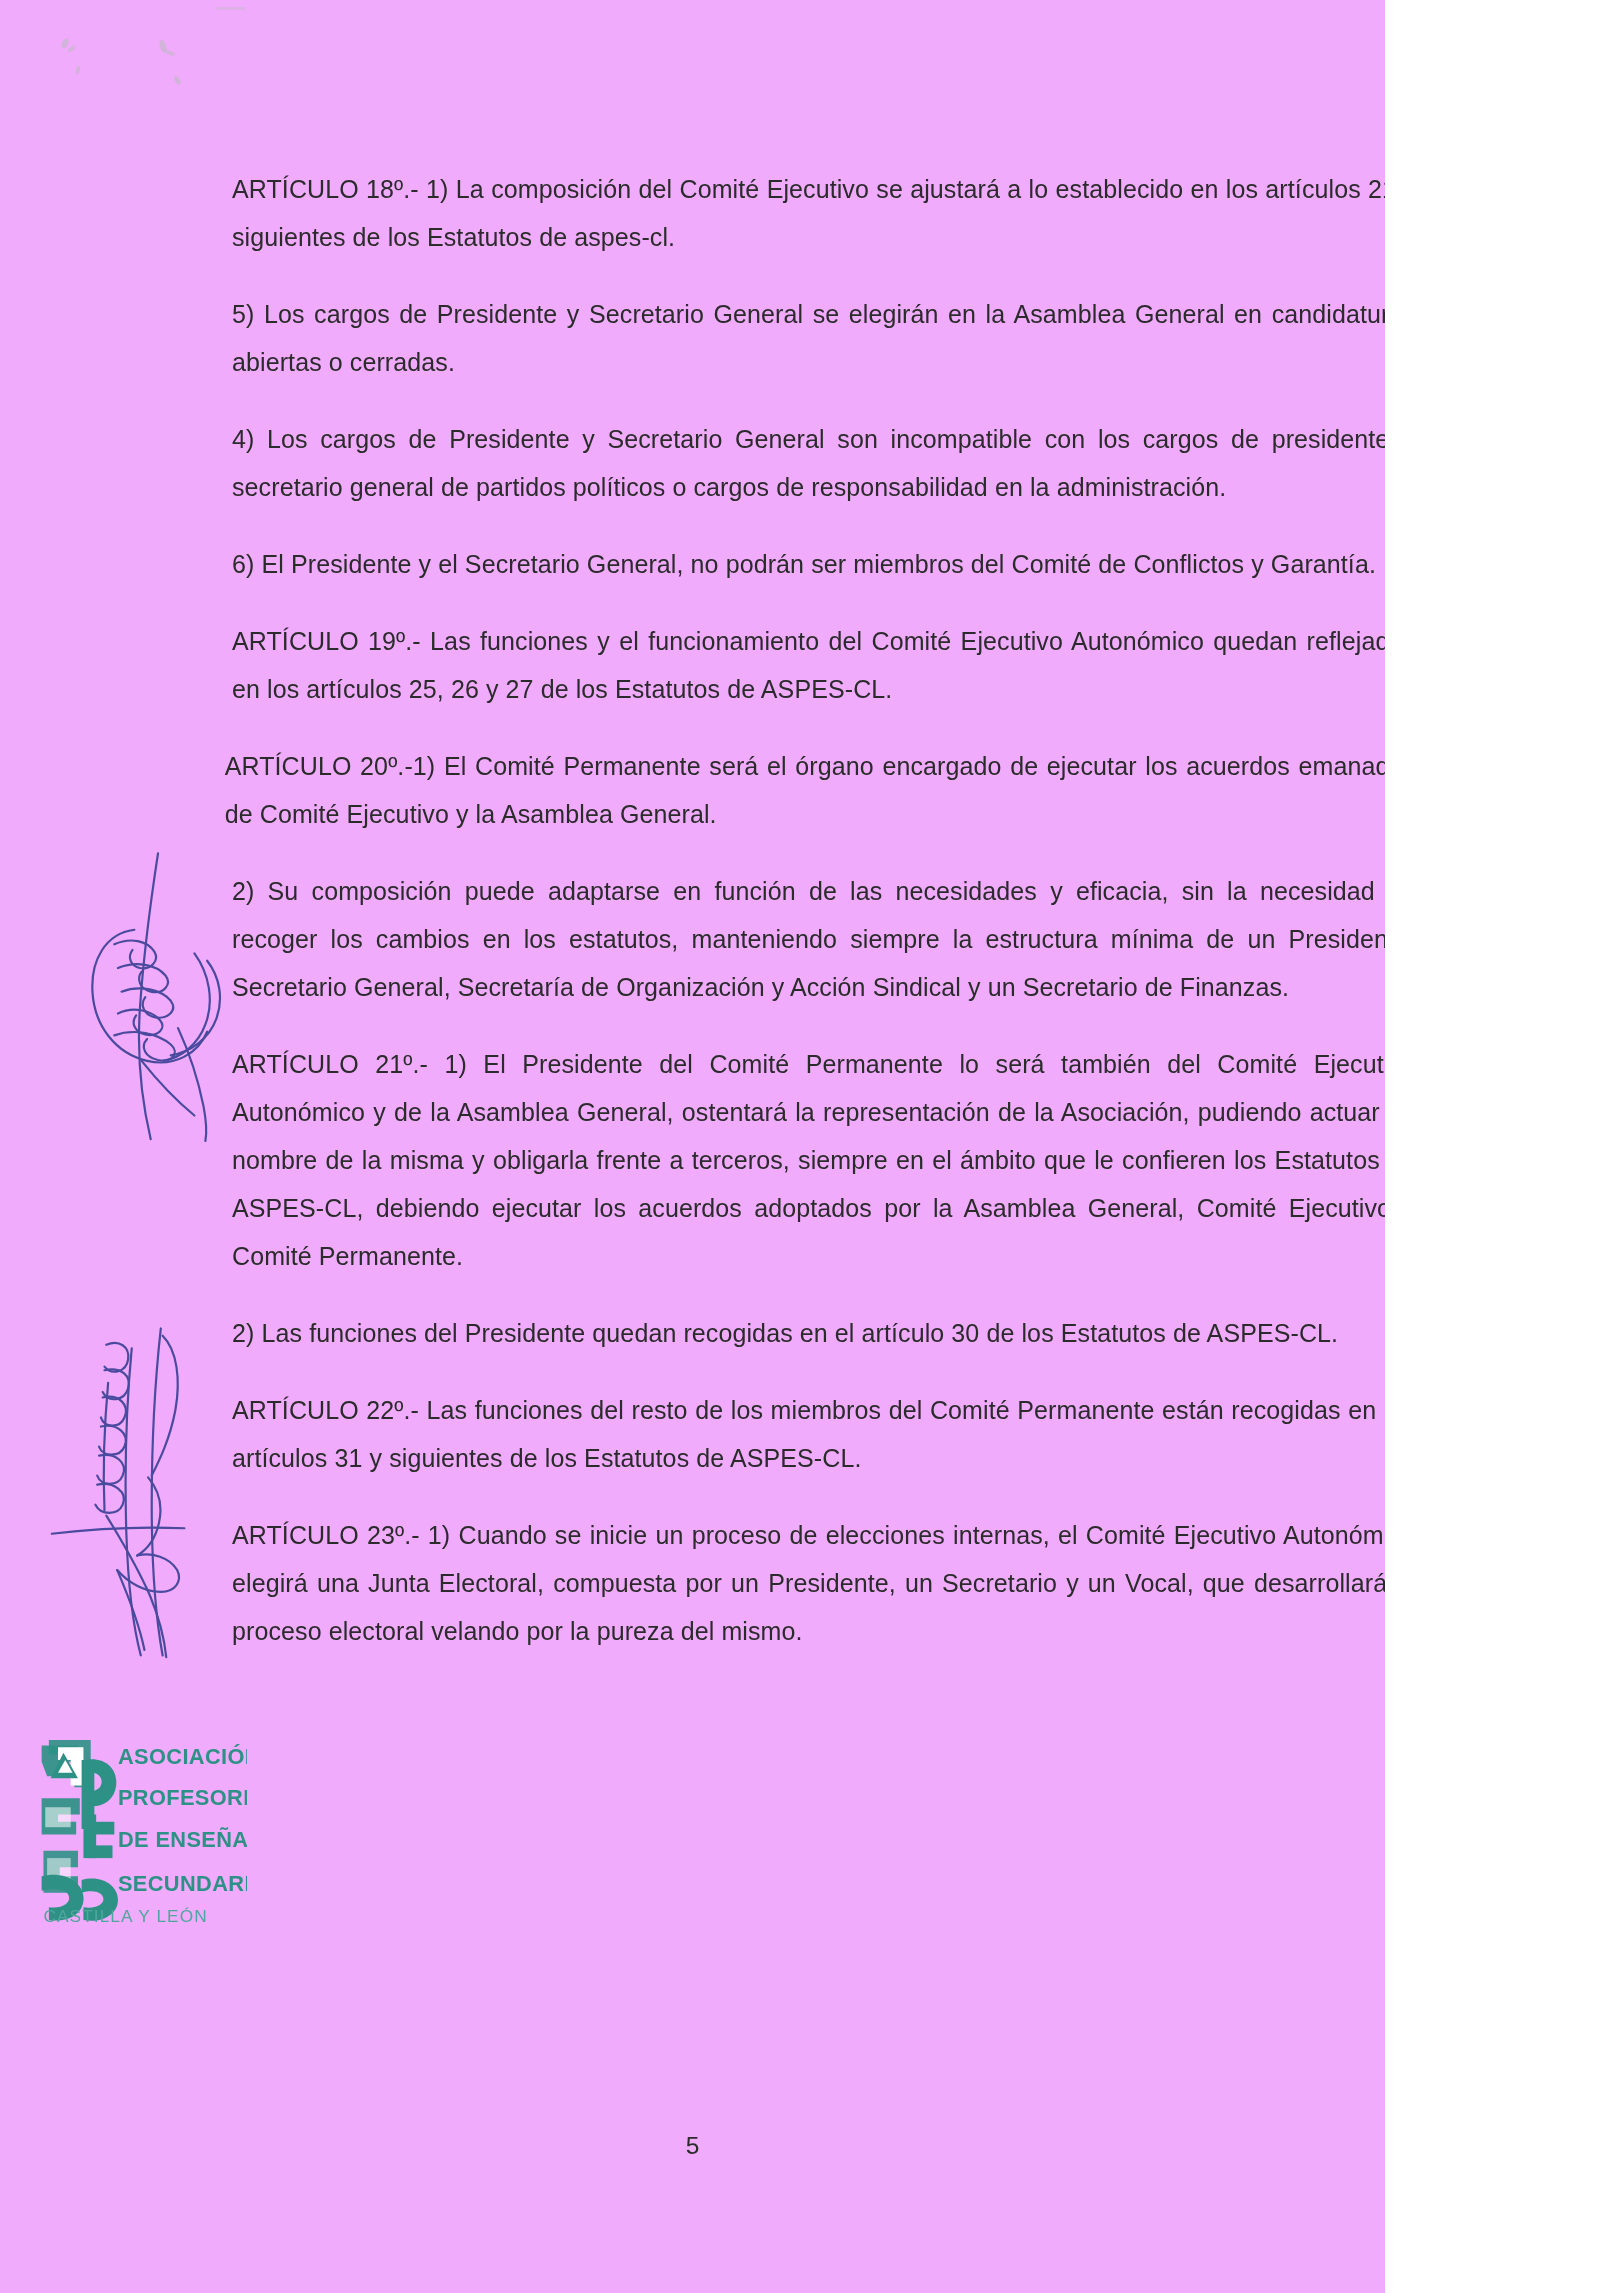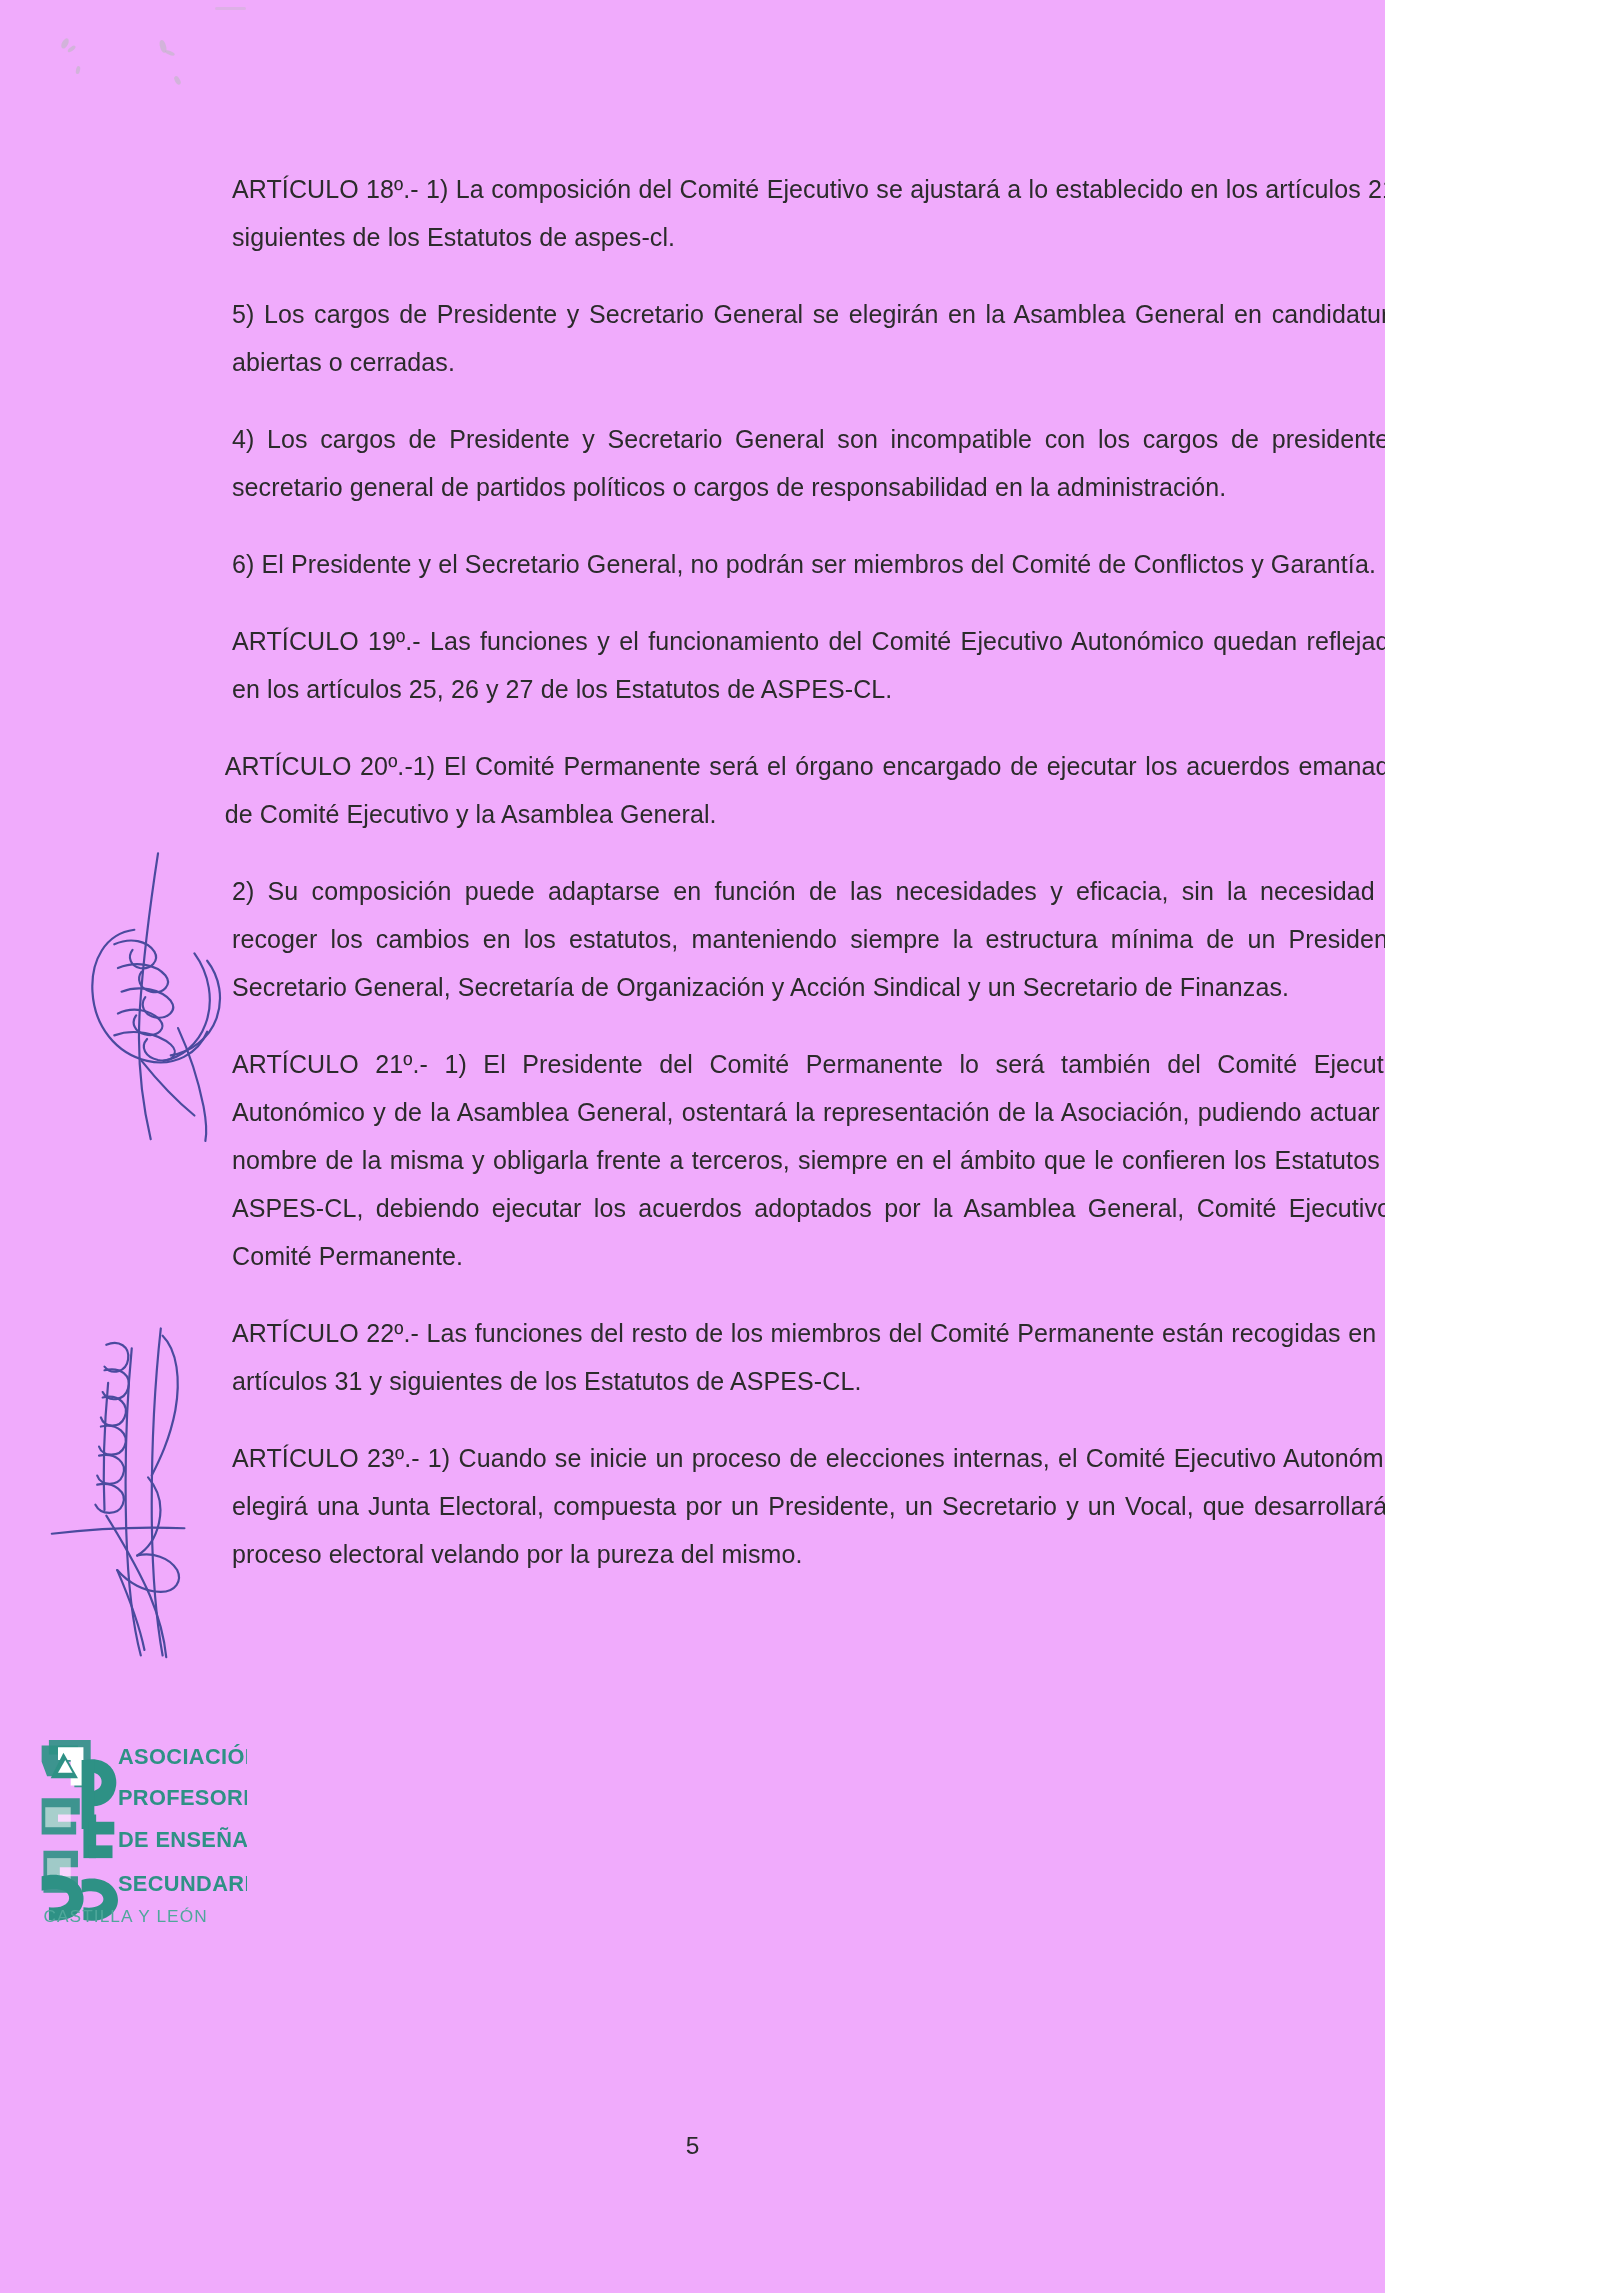--- a/index.html
+++ b/index.html
@@ -104,20 +104,21 @@
 
   <div class="text-column">
     <p class="para">ARTÍCULO 18º.- 1) La composición del Comité Ejecutivo se ajustará a lo establecido en los artículos 21 y siguientes de los Estatutos de aspes-cl.</p>
     <p class="para">5) Los cargos de Presidente y Secretario General se elegirán en la Asamblea General en candidaturas abiertas o cerradas.</p>
     <p class="para">4) Los cargos de Presidente y Secretario General son incompatible con los cargos de presidente o secretario general de partidos políticos o cargos de responsabilidad en la administración.</p>
     <p class="para">6) El Presidente y el Secretario General, no podrán ser miembros del Comité de Conflictos y Garantía.</p>
     <p class="para">ARTÍCULO 19º.- Las funciones y el funcionamiento del Comité Ejecutivo Autonómico quedan reflejados en los artículos 25, 26 y 27 de los Estatutos de ASPES-CL.</p>
     <p class="para hang-left">ARTÍCULO 20º.-1) El Comité Permanente será el órgano encargado de ejecutar los acuerdos emanados de Comité Ejecutivo y la Asamblea General.</p>
     <p class="para">2) Su composición puede adaptarse en función de las necesidades y eficacia, sin la necesidad de recoger los cambios en los estatutos, manteniendo siempre la estructura mínima de un Presidente, Secretario General, Secretaría de Organización y Acción Sindical y un Secretario de Finanzas.</p>
     <p class="para">ARTÍCULO 21º.- 1) El Presidente del Comité Permanente lo será también del Comité Ejecutivo Autonómico y de la Asamblea General, ostentará la representación de la Asociación, pudiendo actuar en nombre de la misma y obligarla frente a terceros, siempre en el ámbito que le confieren los Estatutos de ASPES-CL, debiendo ejecutar los acuerdos adoptados por la Asamblea General, Comité Ejecutivo y Comité Permanente.</p>
+    <p class="para">2) Las funciones del Presidente quedan recogidas en el artículo 30 de los Estatutos de ASPES-CL.</p>
     <p class="para">ARTÍCULO 22º.- Las funciones del resto de los miembros del Comité Permanente están recogidas en los artículos 31 y siguientes de los Estatutos de ASPES-CL.</p>
     <p class="para">ARTÍCULO 23º.- 1) Cuando se inicie un proceso de elecciones internas, el Comité Ejecutivo Autonómico elegirá una Junta Electoral, compuesta por un Presidente, un Secretario y un Vocal, que desarrollará el proceso electoral velando por la pureza del mismo.</p>
   </div>
 
   <div class="signature sig-upper">
     <svg viewBox="0 0 190 330" fill="none" xmlns="http://www.w3.org/2000/svg" stroke="#4a4a9e" stroke-width="2.4" stroke-linecap="round" stroke-linejoin="round">
       <path d="M78 8 C 70 60, 62 120, 58 180 C 55 230, 60 280, 70 322"></path>
       <path d="M52 92 C 20 96, 4 126, 6 160 C 8 198, 32 228, 66 236 C 96 243, 122 228, 132 204"></path>
       <path d="M30 108 C 48 100, 66 104, 74 116 C 80 126, 70 136, 58 134 C 48 132, 44 122, 50 114"></path>
       <path d="M34 134 C 54 126, 76 130, 86 142 C 94 152, 84 163, 70 160 C 58 157, 54 146, 60 138"></path>

